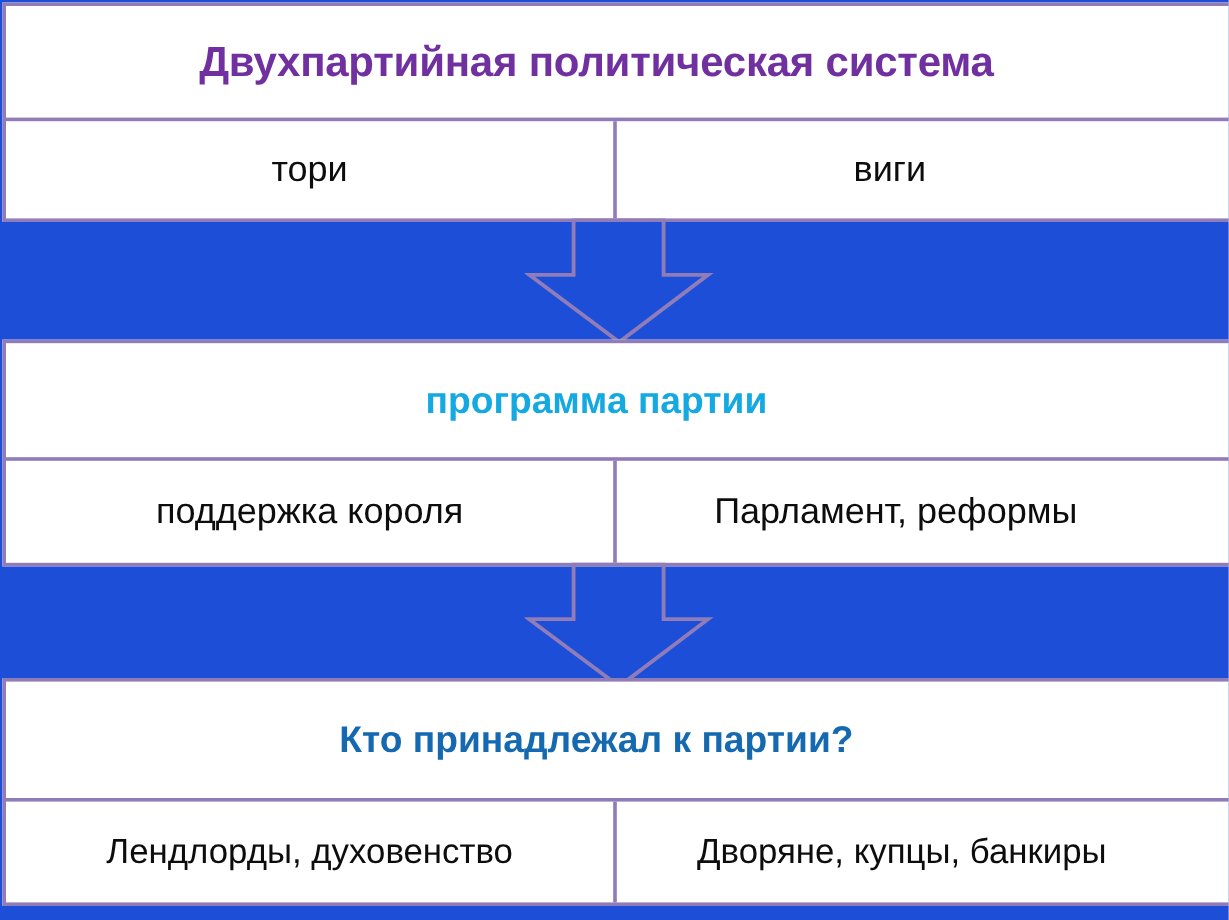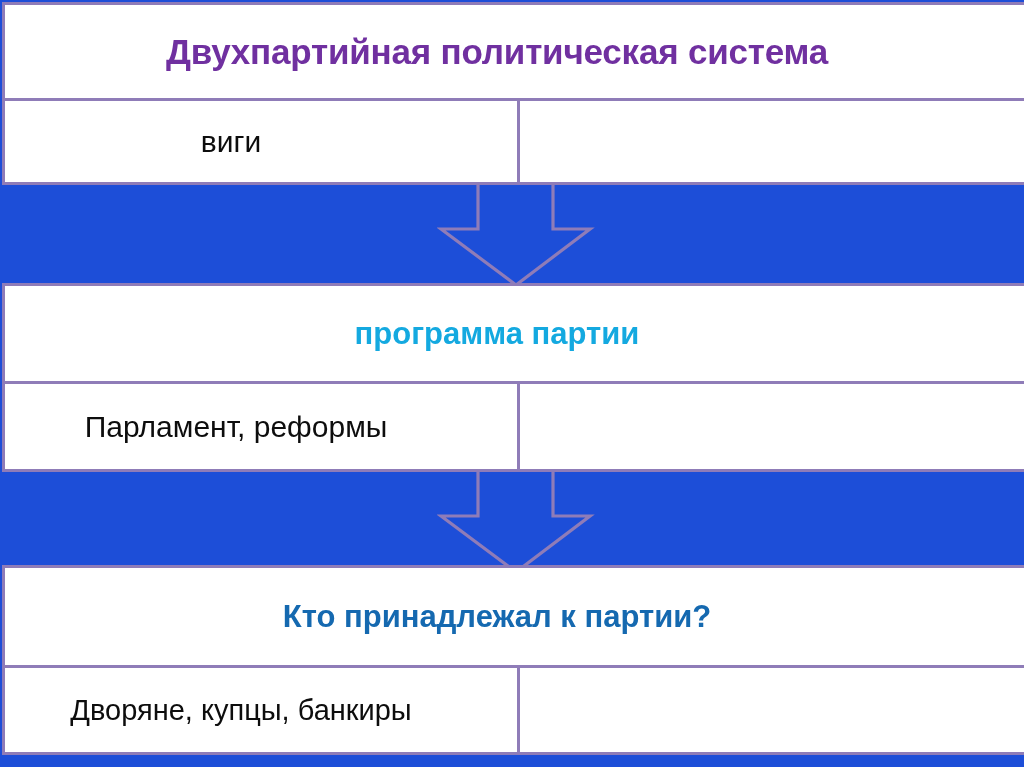--- a/index.html
+++ b/index.html
@@ -94,55 +94,58 @@
 
   <div class="tbl" style="left:2px; top:2px; width:1030px; height:183px;">
 
     <div class="trow" style="top:0; height:93px;">
       <div class="cell t-title" style="width:100%; padding-right:40px;">Двухпартийная политическая система</div>
     </div>
 
     <div class="divider-h" style="top:93px;"></div>
 
     <div class="trow split" style="top:96px; height:81px;">
+      <div class="cell t-plain" style="width:509px;">тори</div>
       <div class="cell t-plain" style="width:515px; padding-right:60px;">виги</div>
     </div>
   </div>
 
   <div class="arrow" style="left:437px; top:182px; width:160px; height:106px;">
     <svg width="160" height="106" viewBox="0 0 160 106">
       <path d="M 41 3 L 41 1 L 116 1 L 116 3 L 116 47 L 153 47 L 79 103 L 4 47 L 41 47 Z" fill="none" stroke="#8f7cb8" stroke-width="3.2" stroke-linejoin="miter" stroke-miterlimit="8"></path>
     </svg>
   </div>
 
   <div class="tbl" style="left:2px; top:283px; width:1030px; height:189px;">
 
     <div class="trow" style="top:0; height:95px;">
       <div class="cell t-cyan" style="width:100%; padding-right:40px;">программа партии</div>
     </div>
 
     <div class="divider-h" style="top:95px;"></div>
 
     <div class="trow split" style="top:98px; height:85px;">
+      <div class="cell t-plain" style="width:509px;">поддержка короля</div>
       <div class="cell t-plain" style="width:515px; padding-right:50px;">Парламент, реформы</div>
     </div>
   </div>
 
   <div class="arrow" style="left:437px; top:469px; width:160px; height:106px;">
     <svg width="160" height="106" viewBox="0 0 160 106">
       <path d="M 41 3 L 41 1 L 116 1 L 116 3 L 116 47 L 153 47 L 79 103 L 4 47 L 41 47 Z" fill="none" stroke="#8f7cb8" stroke-width="3.2" stroke-linejoin="miter" stroke-miterlimit="8"></path>
     </svg>
   </div>
 
   <div class="tbl" style="left:2px; top:565px; width:1030px; height:190px;">
 
     <div class="trow" style="top:0; height:97px;">
       <div class="cell t-blue" style="width:100%; padding-right:40px;">Кто принадлежал к партии?</div>
     </div>
 
     <div class="divider-h" style="top:97px;"></div>
 
     <div class="trow split" style="top:100px; height:84px;">
+      <div class="cell t-plain-sm" style="width:509px;">Лендлорды, духовенство</div>
       <div class="cell t-plain-sm" style="width:515px; padding-right:40px;">Дворяне, купцы, банкиры</div>
     </div>
   </div>
 
 </div>
 
 </body></html>

